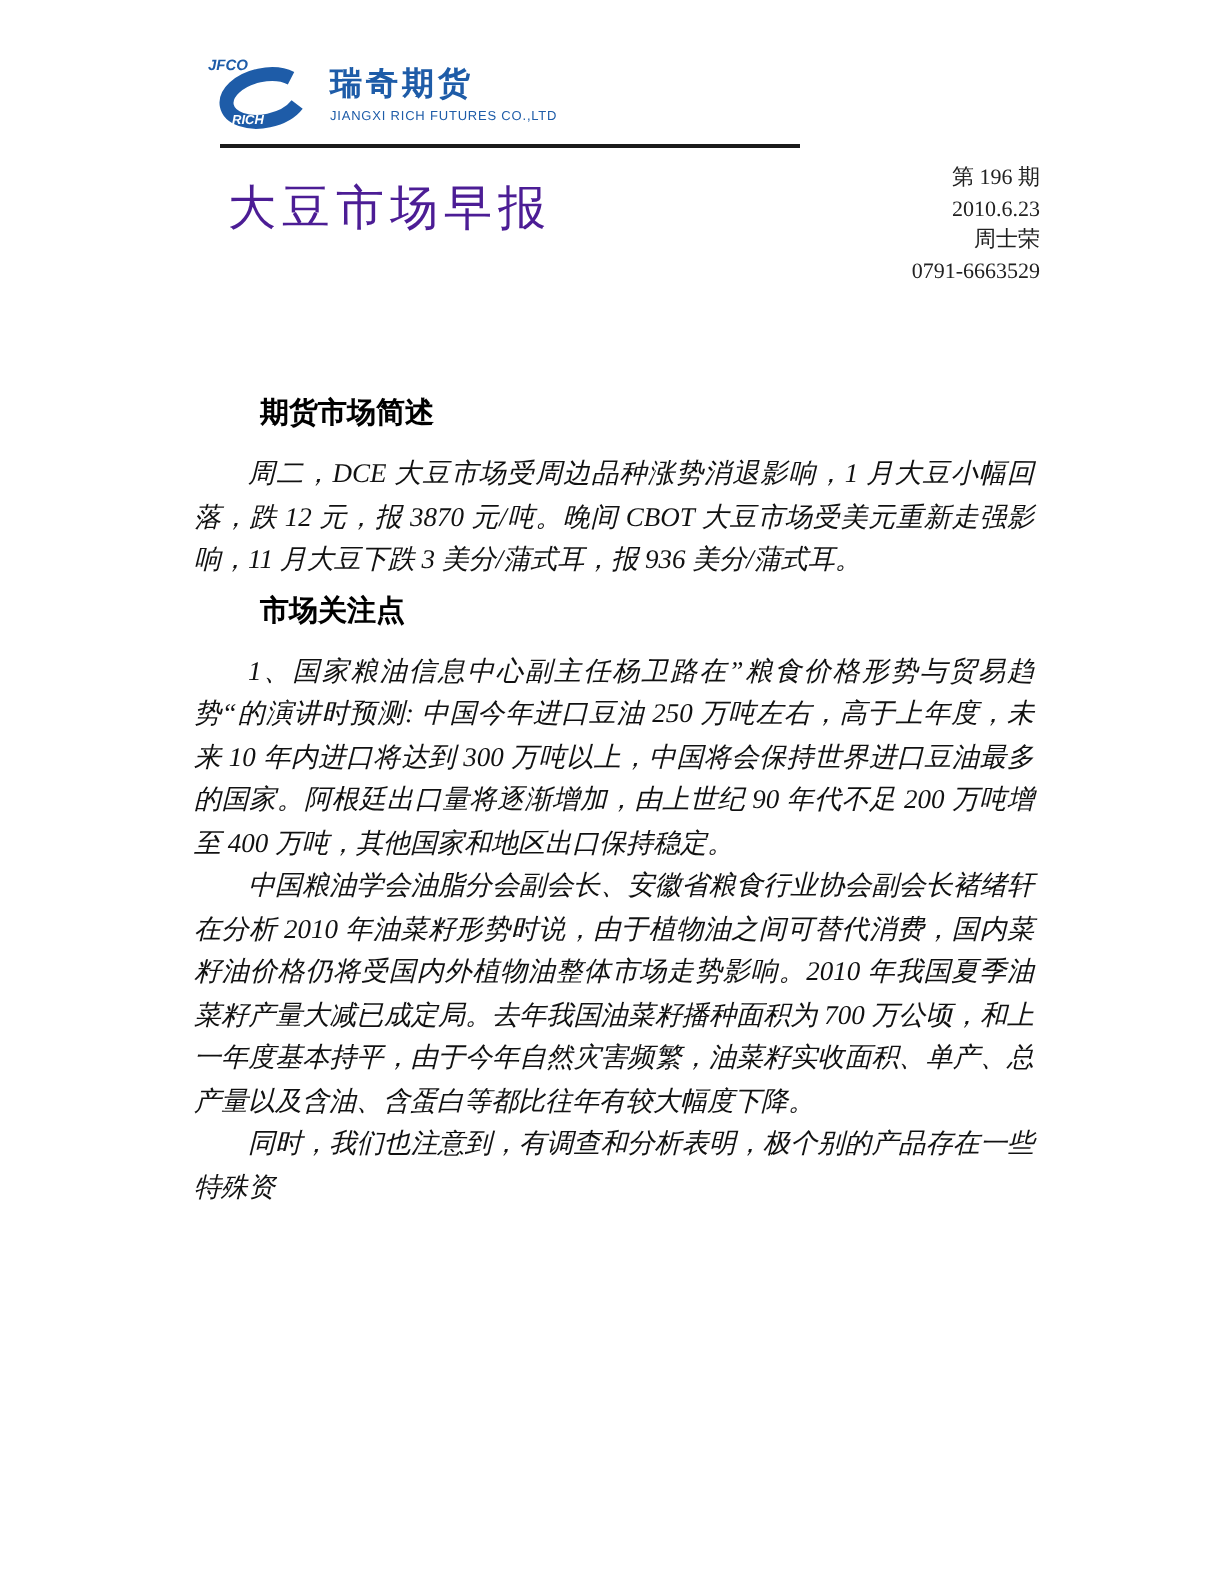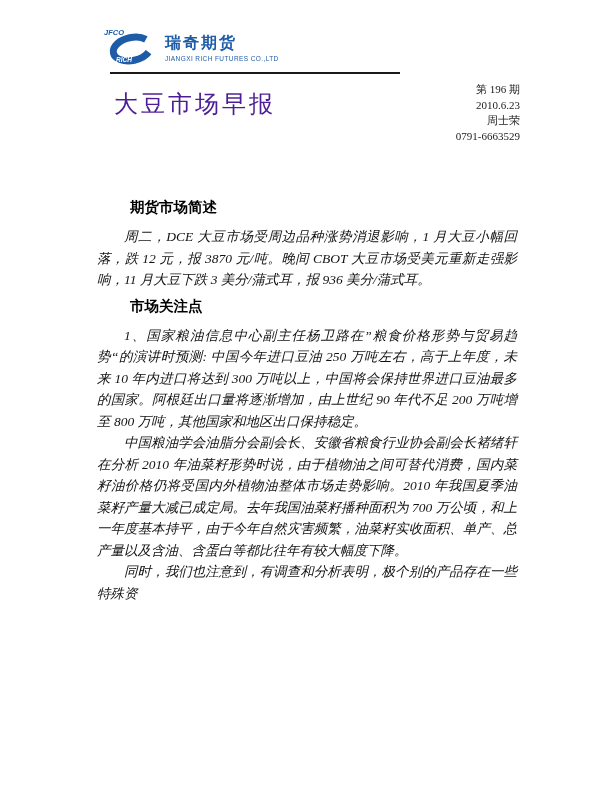--- a/index.html
+++ b/index.html
@@ -97,21 +97,21 @@
     <div>0791-6663529</div>
   </div>
 
   <div class="doc-title">大豆市场早报</div>
 
   <div class="body-area">
     <h2 class="section-heading">期货市场简述</h2>
     <p>周二，DCE 大豆市场受周边品种涨势消退影响，1 月大豆小幅回落，跌 12 元，报 3870 元/吨。晚间 CBOT 大豆市场受美元重新走强影响，11 月大豆下跌 3 美分/蒲式耳，报 936 美分/蒲式耳。</p>
 
     <h2 class="section-heading second">市场关注点</h2>
-    <p>1、国家粮油信息中心副主任杨卫路在”粮食价格形势与贸易趋势“的演讲时预测: 中国今年进口豆油 250 万吨左右，高于上年度，未来 10 年内进口将达到 300 万吨以上，中国将会保持世界进口豆油最多的国家。阿根廷出口量将逐渐增加，由上世纪 90 年代不足 200 万吨增至 800 万吨，其他国家和地区出口保持稳定。</p>
+    <p>1、国家粮油信息中心副主任杨卫路在”粮食价格形势与贸易趋势“的演讲时预测: 中国今年进口豆油 250 万吨左右，高于上年度，未来 10 年内进口将达到 300 万吨以上，中国将会保持世界进口豆油最多的国家。阿根廷出口量将逐渐增加，由上世纪 90 年代不足 200 万吨增至 400 万吨，其他国家和地区出口保持稳定。</p>
     <p>中国粮油学会油脂分会副会长、安徽省粮食行业协会副会长褚绪轩在分析 2010 年油菜籽形势时说，由于植物油之间可替代消费，国内菜籽油价格仍将受国内外植物油整体市场走势影响。2010 年我国夏季油菜籽产量大减已成定局。去年我国油菜籽播种面积为 700 万公顷，和上一年度基本持平，由于今年自然灾害频繁，油菜籽实收面积、单产、总产量以及含油、含蛋白等都比往年有较大幅度下降。</p>
     <p>同时，我们也注意到，有调查和分析表明，极个别的产品存在一些特殊资</p>
   </div>
 
   <div class="footer">
     <span>本报告观点及数据仅供参考，不作为投资依据。</span>
     <span class="pageno">1</span>
   </div>
 
 </div>

